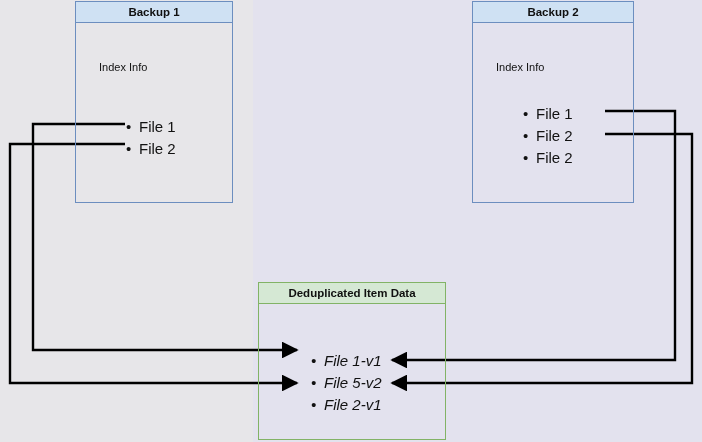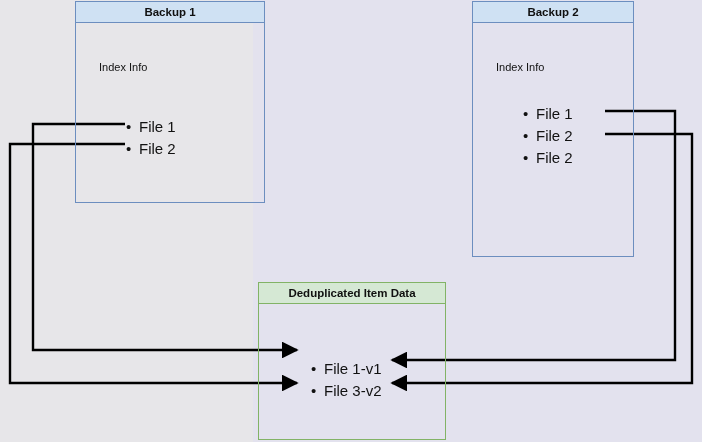--- a/index.html
+++ b/index.html
@@ -111,49 +111,50 @@
 
     <path d="M 125 124 L 33 124 L 33 350 L 297 350" fill="none" stroke="#000" stroke-width="2.4" marker-end="url(#arrow)"></path>
 
     <path d="M 125 144 L 10 144 L 10 383 L 297 383" fill="none" stroke="#000" stroke-width="2.4" marker-end="url(#arrow)"></path>
 
     <path d="M 605 111 L 675 111 L 675 360 L 392 360" fill="none" stroke="#000" stroke-width="2.4" marker-end="url(#arrow)"></path>
 
     <path d="M 605 134 L 692 134 L 692 383 L 392 383" fill="none" stroke="#000" stroke-width="2.4" marker-end="url(#arrow)"></path>
   </svg>
 
-  <div class="box" id="box-backup1" style="left:75px; top:1px; width:190px; height:202px;">
+  <div class="box" id="box-backup1" style="left:75px; top:1px; width:158px; height:202px;">
     <div class="box-frame"></div>
     <div class="box-header">Backup 1</div>
     <div class="box-body">
       <div class="box-title-text" style="left:24px; top:38px;">Index Info</div>
       <ul class="file-list" style="left:48px; top:93px;">
         <li>File 1</li>
         <li>File 2</li>
       </ul>
     </div>
   </div>
 
-  <div class="box" id="box-backup2" style="left:472px; top:1px; width:162px; height:256px;padding-left:44px;">
+  <div class="box" id="box-backup2" style="left:472px; top:1px; width:162px; height:202px;padding-left:44px;">
     <div class="box-frame"></div>
     <div class="box-header">Backup 2</div>
     <div class="box-body">
       <div class="box-title-text" style="left:24px; top:38px;">Index Info</div>
       <ul class="file-list" style="left:48px; top:80px;">
         <li>File 1</li>
         <li>File 2</li>
         <li>File 2</li>
       </ul>
     </div>
   </div>
 
   <div class="box green" id="box-dedup" style="left:258px; top:282px; width:188px; height:158px;">
     <div class="box-frame"></div>
     <div class="box-header">Deduplicated Item Data</div>
     <div class="box-body">
-      <ul class="file-list" style="left:50px; top:54px;">
+      <ul class="file-list" style="left:50px; top:46px;font-style:italic;">
         <li>File 1-v1</li>
-        <li>File 3-v2</li>
+        <li>File 5-v2</li>
+        <li>File 2-v1</li>
       </ul>
     </div>
   </div>
 
 </div>
 
 </body></html>

